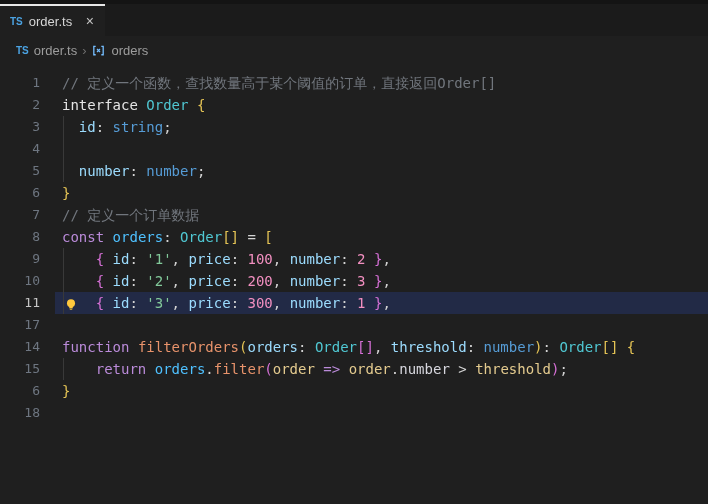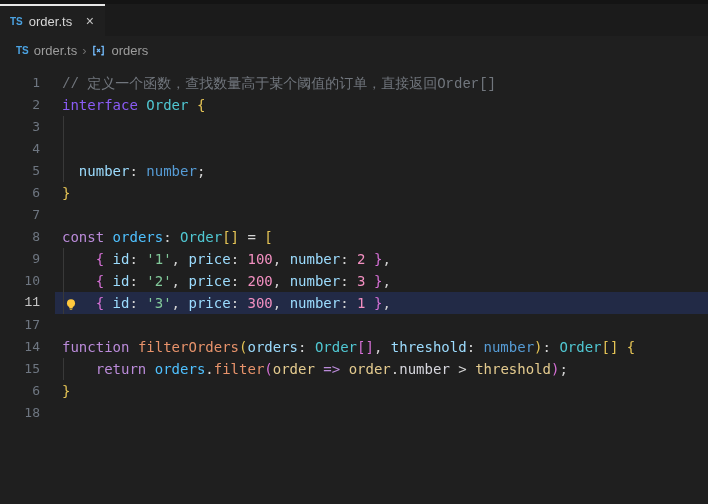--- a/index.html
+++ b/index.html
@@ -23,21 +23,21 @@
   .bc-symbol-icon { display:inline-flex; width:15px; height:15px; }
 
   
   .editor { position:relative; padding-top:8px; font-family:"DejaVu Sans Mono","Liberation Mono",monospace;
             font-size:14px; }
   .code-line { position:relative; height:22px; line-height:22px; display:flex; white-space:pre; }
   .code-line.highlighted .line-bg { position:absolute; left:55px; right:0; top:0; bottom:0;
             background:#222a46; }
   .gutter { position:relative; width:40px; flex:0 0 40px; text-align:right;
             color:#6e7681; font-size:13px; z-index:2; }
-  .code-line.highlighted .gutter { color:#c6c6c6;font-family:Liberation Mono, monospace; }
+  .code-line.highlighted .gutter { color:#c6c6c6; }
   .content { position:relative; padding-left:22px; z-index:2; }
   .guide { position:absolute; left:63px; top:0; bottom:0; width:1px; background:#393939; z-index:1; }
   .bulb { position:absolute; left:64px; top:4px; width:14px; height:14px; z-index:3; }
 </style>
 </head>
 <body>
 
 <div class="tabbar">
   <div class="tabs-row">
     <div class="tab">
@@ -56,27 +56,27 @@
     <svg viewBox="0 0 16 16" width="15" height="15">
       <path d="M5 3.5H3v9h2" fill="none" stroke="#75beff" stroke-width="1.4"></path>
       <path d="M11 3.5h2v9h-2" fill="none" stroke="#75beff" stroke-width="1.4"></path>
       <path d="M6.4 6.4l3.2 3.2M9.6 6.4l-3.2 3.2" fill="none" stroke="#75beff" stroke-width="1.3"></path>
     </svg>
   </span>
   <span>orders</span>
 </div>
 
 <div class="editor" id="code-area">
-    <div class="code-line"><div class="gutter">1</div><div class="content"><span style="color: rgb(113, 118, 125); font-family: Liberation Mono, monospace;">// 定义一个函数，查找数量高于某个阈值的订单，直接返回Order[]</span></div></div>
-    <div class="code-line"><div class="gutter">2</div><div class="content"><span style="color: #8b5cf6;">interface</span><span style="color: rgb(212, 212, 212);"> </span><span style="color: rgb(80, 200, 211);">Order</span><span style="color: rgb(212, 212, 212);"> </span><span style="color: rgb(229, 196, 85);">{</span></div></div>
-    <div class="code-line"><div class="guide"></div><div class="gutter">3</div></div>
+    <div class="code-line"><div class="gutter">1</div><div class="content"><span style="color: rgb(113, 118, 125);">// 定义一个函数，查找数量高于某个阈值的订单，直接返回Order[]</span></div></div>
+    <div class="code-line"><div class="gutter">2</div><div class="content"><span style="color: #e5e5e5;">interface</span><span style="color: rgb(212, 212, 212);"> </span><span style="color: rgb(80, 200, 211);">Order</span><span style="color: rgb(212, 212, 212);"> </span><span style="color: rgb(229, 196, 85);">{</span></div></div>
+    <div class="code-line"><div class="guide"></div><div class="gutter">3</div><div class="content"><span style="color: rgb(212, 212, 212);">  </span><span style="color: rgb(156, 220, 254);">id</span><span style="color: rgb(212, 212, 212);">: </span><span style="color: rgb(86, 156, 214);">string</span><span style="color: rgb(212, 212, 212);">;</span></div></div>
     <div class="code-line"><div class="guide"></div><div class="gutter">4</div></div>
     <div class="code-line"><div class="guide"></div><div class="gutter">5</div><div class="content"><span style="color: rgb(212, 212, 212);">  </span><span style="color: rgb(156, 220, 254);">number</span><span style="color: rgb(212, 212, 212);">: </span><span style="color: rgb(86, 156, 214);">number</span><span style="color: rgb(212, 212, 212);">;</span></div></div>
     <div class="code-line"><div class="gutter">6</div><div class="content"><span style="color: rgb(229, 196, 85);">}</span></div></div>
-    <div class="code-line"><div class="gutter">7</div></div>
+    <div class="code-line"><div class="gutter">7</div><div class="content"><span style="color: rgb(113, 118, 125);">// 定义一个订单数据</span></div></div>
     <div class="code-line"><div class="gutter">8</div><div class="content"><span style="color: rgb(187, 139, 218);">const</span><span style="color: rgb(212, 212, 212);"> </span><span style="color: rgb(79, 193, 255);">orders</span><span style="color: rgb(212, 212, 212);">: </span><span style="color: rgb(80, 200, 211);">Order</span><span style="color: rgb(229, 196, 85);">[]</span><span style="color: rgb(212, 212, 212);"> = </span><span style="color: rgb(229, 196, 85);">[</span></div></div>
     <div class="code-line"><div class="guide"></div><div class="gutter">9</div><div class="content"><span style="color: rgb(212, 212, 212);">    </span><span style="color: rgb(214, 112, 214);">{</span><span style="color: rgb(212, 212, 212);"> </span><span style="color: rgb(156, 220, 254);">id</span><span style="color: rgb(212, 212, 212);">: </span><span style="color: rgb(130, 201, 154);">'1'</span><span style="color: rgb(212, 212, 212);">, </span><span style="color: rgb(156, 220, 254);">price</span><span style="color: rgb(212, 212, 212);">: </span><span style="color: rgb(242, 143, 192);">100</span><span style="color: rgb(212, 212, 212);">, </span><span style="color: rgb(156, 220, 254);">number</span><span style="color: rgb(212, 212, 212);">: </span><span style="color: rgb(242, 143, 192);">2</span><span style="color: rgb(212, 212, 212);"> </span><span style="color: rgb(214, 112, 214);">}</span><span style="color: rgb(212, 212, 212);">,</span></div></div>
     <div class="code-line"><div class="guide"></div><div class="gutter">10</div><div class="content"><span style="color: rgb(212, 212, 212);">    </span><span style="color: rgb(214, 112, 214);">{</span><span style="color: rgb(212, 212, 212);"> </span><span style="color: rgb(156, 220, 254);">id</span><span style="color: rgb(212, 212, 212);">: </span><span style="color: rgb(130, 201, 154);">'2'</span><span style="color: rgb(212, 212, 212);">, </span><span style="color: rgb(156, 220, 254);">price</span><span style="color: rgb(212, 212, 212);">: </span><span style="color: rgb(242, 143, 192);">200</span><span style="color: rgb(212, 212, 212);">, </span><span style="color: rgb(156, 220, 254);">number</span><span style="color: rgb(212, 212, 212);">: </span><span style="color: rgb(242, 143, 192);">3</span><span style="color: rgb(212, 212, 212);"> </span><span style="color: rgb(214, 112, 214);">}</span><span style="color: rgb(212, 212, 212);">,</span></div></div>
     <div class="code-line highlighted"><div class="line-bg"></div><div class="guide"></div><span class="bulb"><svg viewBox="0 0 16 16" width="14" height="14">
           <circle cx="8" cy="6" r="4.6" fill="#ffc83d"></circle>
           <rect x="6" y="10.2" width="4" height="1.6" fill="#ffc83d"></rect>
           <rect x="6.6" y="12.2" width="2.8" height="1.4" fill="#caa535"></rect>
         </svg></span><div class="gutter">11</div><div class="content"><span style="color: rgb(212, 212, 212);">    </span><span style="color: rgb(214, 112, 214);">{</span><span style="color: rgb(212, 212, 212);"> </span><span style="color: rgb(156, 220, 254);">id</span><span style="color: rgb(212, 212, 212);">: </span><span style="color: rgb(130, 201, 154);">'3'</span><span style="color: rgb(212, 212, 212);">, </span><span style="color: rgb(156, 220, 254);">price</span><span style="color: rgb(212, 212, 212);">: </span><span style="color: rgb(242, 143, 192);">300</span><span style="color: rgb(212, 212, 212);">, </span><span style="color: rgb(156, 220, 254);">number</span><span style="color: rgb(212, 212, 212);">: </span><span style="color: rgb(242, 143, 192);">1</span><span style="color: rgb(212, 212, 212);"> </span><span style="color: rgb(214, 112, 214);">}</span><span style="color: rgb(212, 212, 212);">,</span></div></div>
     <div class="code-line"><div class="gutter">17</div><div class="content"></div></div>
     <div class="code-line"><div class="gutter">14</div><div class="content"><span style="color: rgb(187, 139, 218);">function</span><span style="color: rgb(212, 212, 212);"> </span><span style="color: rgb(232, 147, 107);">filterOrders</span><span style="color: rgb(229, 196, 85);">(</span><span style="color: rgb(156, 220, 254);">orders</span><span style="color: rgb(212, 212, 212);">: </span><span style="color: rgb(80, 200, 211);">Order</span><span style="color: rgb(214, 112, 214);">[]</span><span style="color: rgb(212, 212, 212);">, </span><span style="color: rgb(156, 220, 254);">threshold</span><span style="color: rgb(212, 212, 212);">: </span><span style="color: rgb(86, 156, 214);">number</span><span style="color: rgb(229, 196, 85);">)</span><span style="color: rgb(212, 212, 212);">: </span><span style="color: rgb(80, 200, 211);">Order</span><span style="color: rgb(229, 196, 85);">[]</span><span style="color: rgb(212, 212, 212);"> </span><span style="color: rgb(229, 196, 85);">{</span></div></div>

